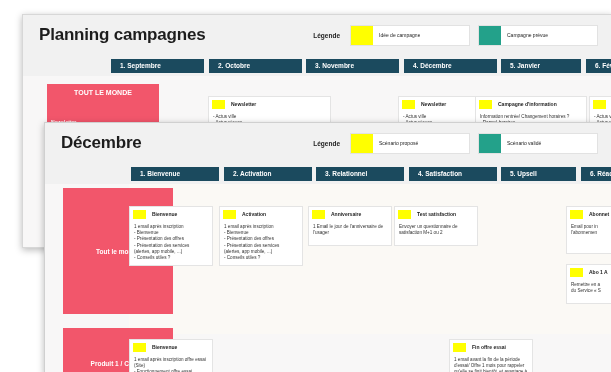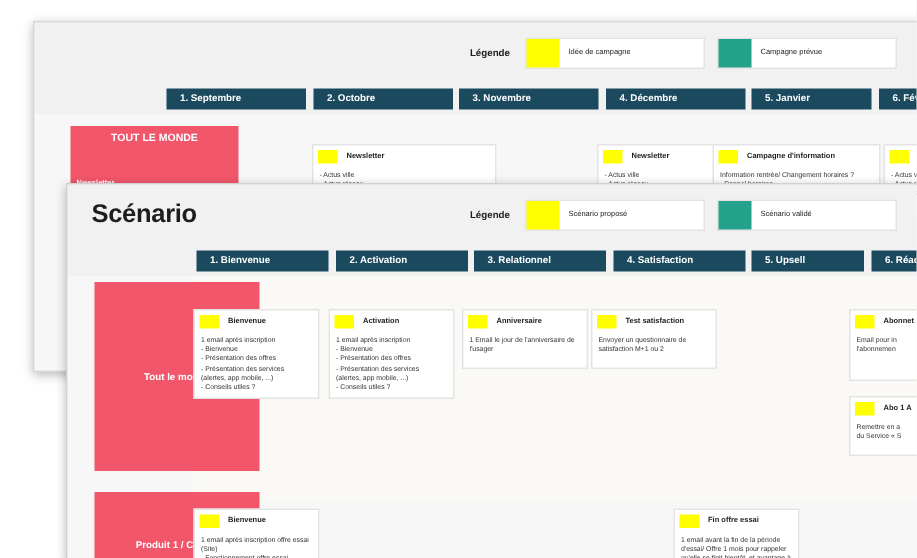--- a/index.html
+++ b/index.html
@@ -148,20 +148,21 @@
     position:absolute;
     background:#f7f6f6;
   }
 </style>
 </head>
 <body>
 
 <div class="window" id="win-planning">
 
   <div class="titlebar">
+    <div class="board-title">Planning campagnes</div>
     <div class="legend">
       <span class="legend-label">Légende</span>
       <div class="legend-item">
         <span class="legend-swatch" style="background:#ffff00"></span>
         <span class="legend-text">Idée de campagne</span>
       </div>
       <div class="legend-item">
         <span class="legend-swatch" style="background:#23a18a"></span>
         <span class="legend-text">Campagne prévue</span>
       </div>
@@ -231,21 +232,21 @@
 - Zoom sur un</div>
     </div>
 
     <div class="card" style="left:24px;top:114px;width:112px;height:14px;background:#fff;border:1px solid #e4e4e4"></div>
   </div>
 </div>
 
 <div class="window" id="win-scenarios">
 
   <div class="titlebar">
-    <div class="board-title">Scénario</div>
+    <div class="board-title">Décembre</div>
     <div class="legend">
       <span class="legend-label">Légende</span>
       <div class="legend-item">
         <span class="legend-swatch" style="background:#ffff00"></span>
         <span class="legend-text">Scénario proposé</span>
       </div>
       <div class="legend-item">
         <span class="legend-swatch" style="background:#23a18a"></span>
         <span class="legend-text">Scénario validé</span>
       </div>

